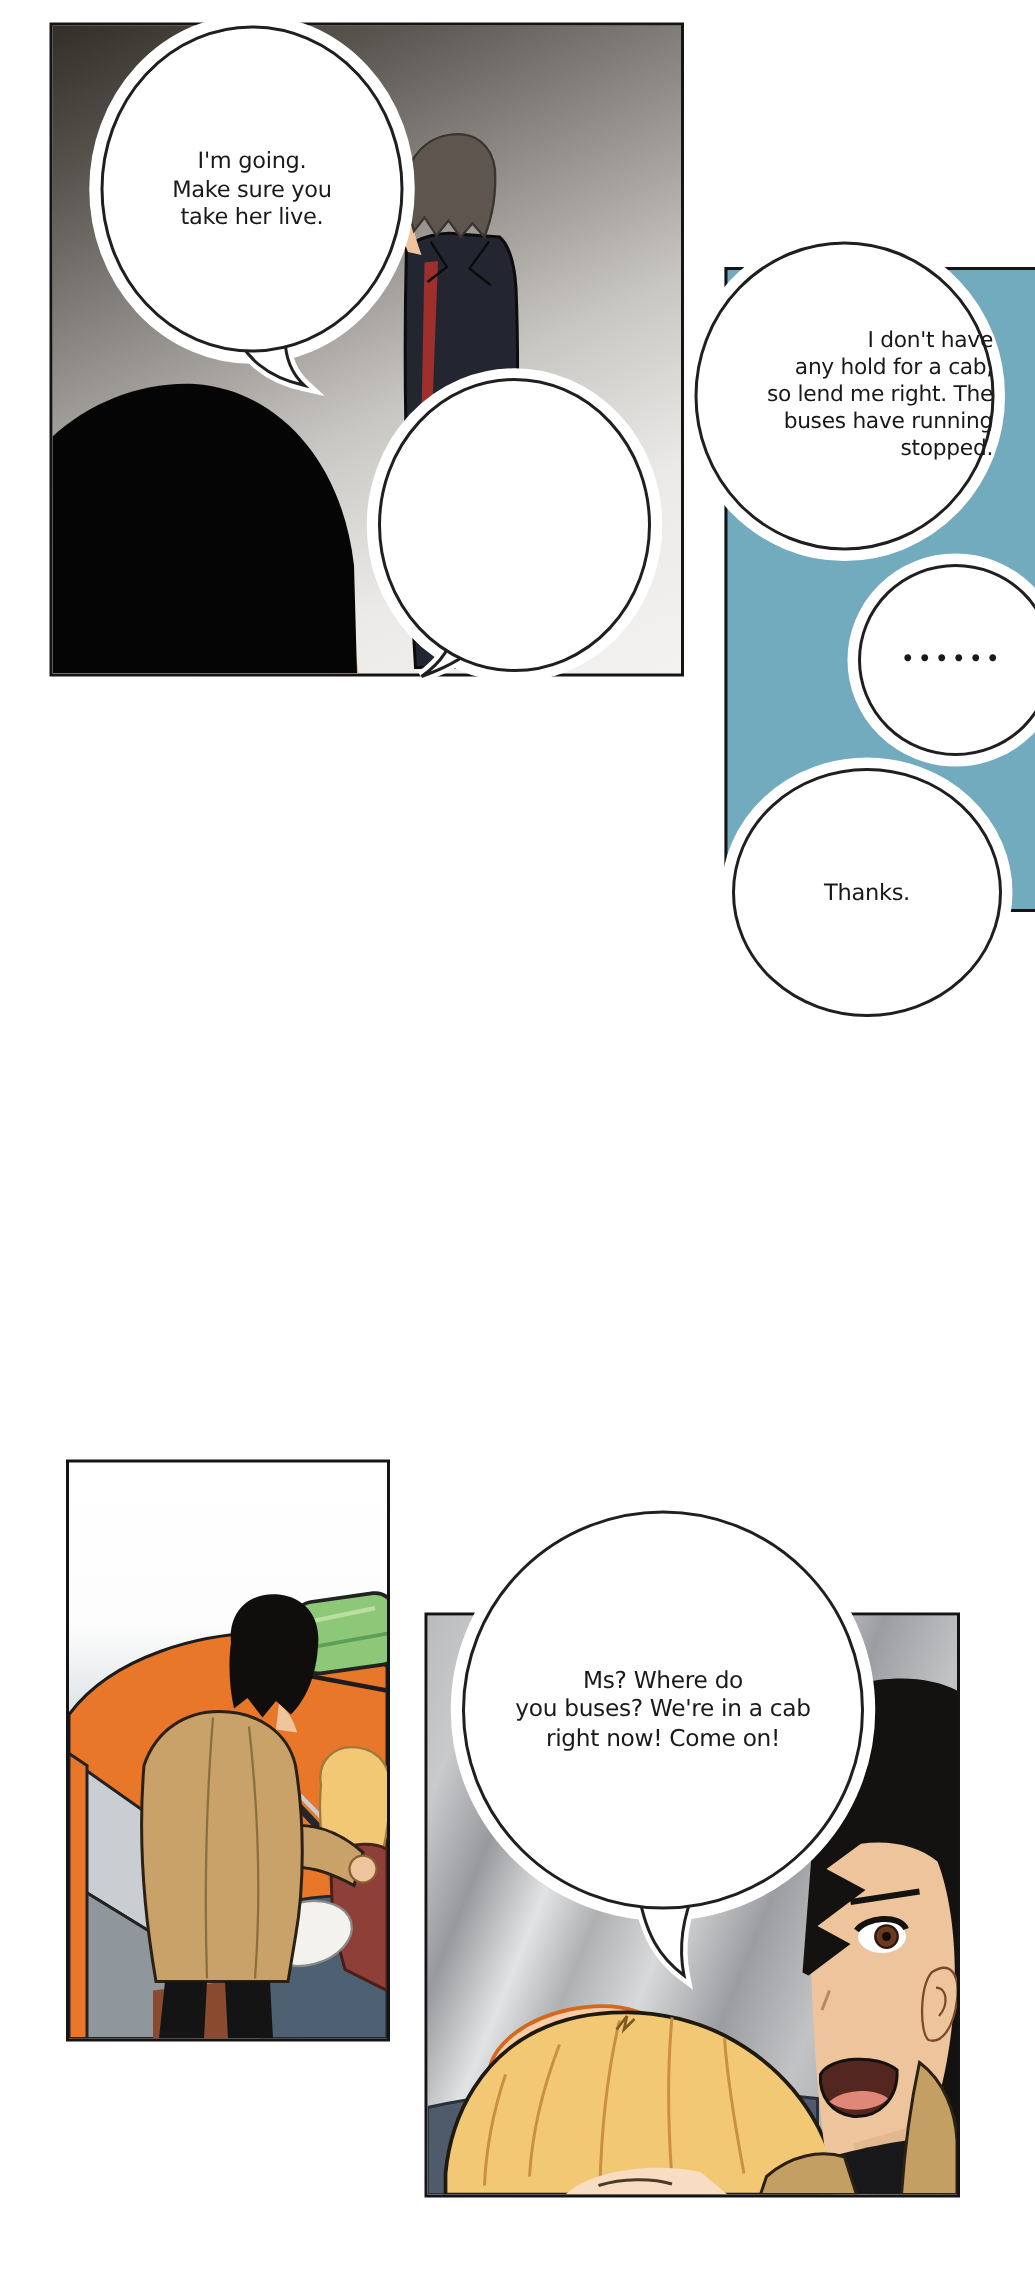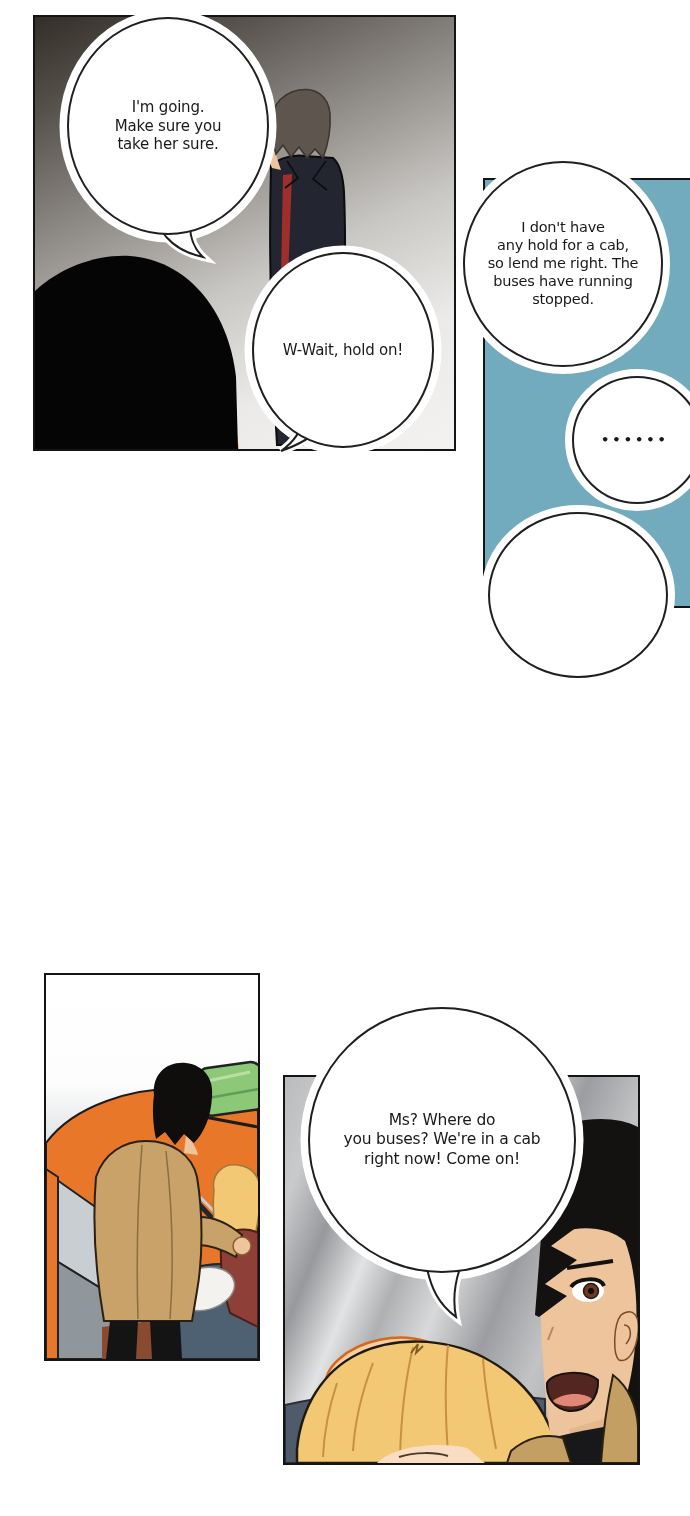--- a/index.html
+++ b/index.html
@@ -15,21 +15,21 @@
   
   .p3{left:44px;top:973px;width:216px;height:388px;
       background:linear-gradient(180deg,#ffffff 0%,#fdfdfd 28%,#e2e6e8 42%,#b9c0c5 52%,#b2b9bf 62%,#aeb5bb 100%);}
   
   .p4{left:283px;top:1075px;width:357px;height:390px;
       background:linear-gradient(112deg,#b9bbbd 0%,#c9cacc 10%,#98999c 20%,#e2e3e4 30%,#aeb0b2 38%,#d8d9da 48%,#9b9da0 60%,#c2c3c5 72%,#a0a2a5 86%,#b3b5b7 100%);}
   .bubble-overlay{position:absolute;left:0;top:0;z-index:2;pointer-events:none;}
   .bubble-text{position:absolute;z-index:3;display:flex;flex-direction:column;align-items:center;justify-content:center;
                text-align:center;color:#191919;font-size:15px;line-height:1.24;font-weight:500;letter-spacing:-0.2px;}
   .bubble-text .line{display:block;white-space:nowrap;}
-  .t-nomoney{font-size:14.5px;}
+  .t-nomoney{font-size:14.5px;align-items:flex-end;}
   .t-dots{font-size:13px;font-weight:700;letter-spacing:3px;}
   .t-cab{font-size:15.5px;}
 </style>
 </head>
 <body>
 
 <div class="page">
 
   <div class="panel p1">
     <svg width="419" height="432" viewBox="0 0 419 432">
@@ -165,39 +165,39 @@
       <ellipse cx="442" cy="1140" rx="137" ry="136" fill="#ffffff" stroke="#ffffff" stroke-width="9"></ellipse>
       <path d="M425,1258 C430,1290 440,1305 456,1317 C452,1297 456,1276 464,1258 Z" fill="#ffffff" stroke="#ffffff" stroke-width="8"></path>
       <path d="M425,1258 C430,1290 440,1305 456,1317 C452,1297 456,1276 464,1258 Z" fill="#ffffff" stroke="#1f1f1f" stroke-width="2"></path>
       <ellipse cx="442" cy="1140" rx="133" ry="132" fill="#ffffff" stroke="#1f1f1f" stroke-width="2"></ellipse>
     </g>
   </svg>
 
   <div class="bubble-text" style="left:68px;top:66px;width:200px;height:120px;">
     <span class="line">I'm going.</span>
     <span class="line">Make sure you</span>
-    <span class="line">take her sure.</span>
-  </div>
-
-  <div class="bubble-text" style="left:253px;top:300px;width:180px;height:100px;">
-    <span class="line">W-Wait, hold on!</span>
-  </div>
+    <span class="line">take her live.</span>
+  </div>
+
 
   <div class="bubble-text t-nomoney" style="left:464px;top:212px;width:198px;height:104px;">
     <span class="line">I don't have</span>
     <span class="line">any hold for a cab,</span>
     <span class="line">so lend me right. The</span>
     <span class="line">buses have running</span>
     <span class="line">stopped.</span>
   </div>
 
   <div class="bubble-text t-dots" style="left:585px;top:408px;width:100px;height:64px;">
     <span class="line">••••••</span>
   </div>
 
+  <div class="bubble-text" style="left:489px;top:553px;width:178px;height:84px;">
+    <span class="line">Thanks.</span>
+  </div>
 
   <div class="bubble-text t-cab" style="left:310px;top:1074px;width:264px;height:132px;justify-content:center;">
     <span class="line">Ms? Where do</span>
     <span class="line">you buses? We're in a cab</span>
     <span class="line">right now! Come on!</span>
   </div>
 
 </div>
 
 </body></html>

